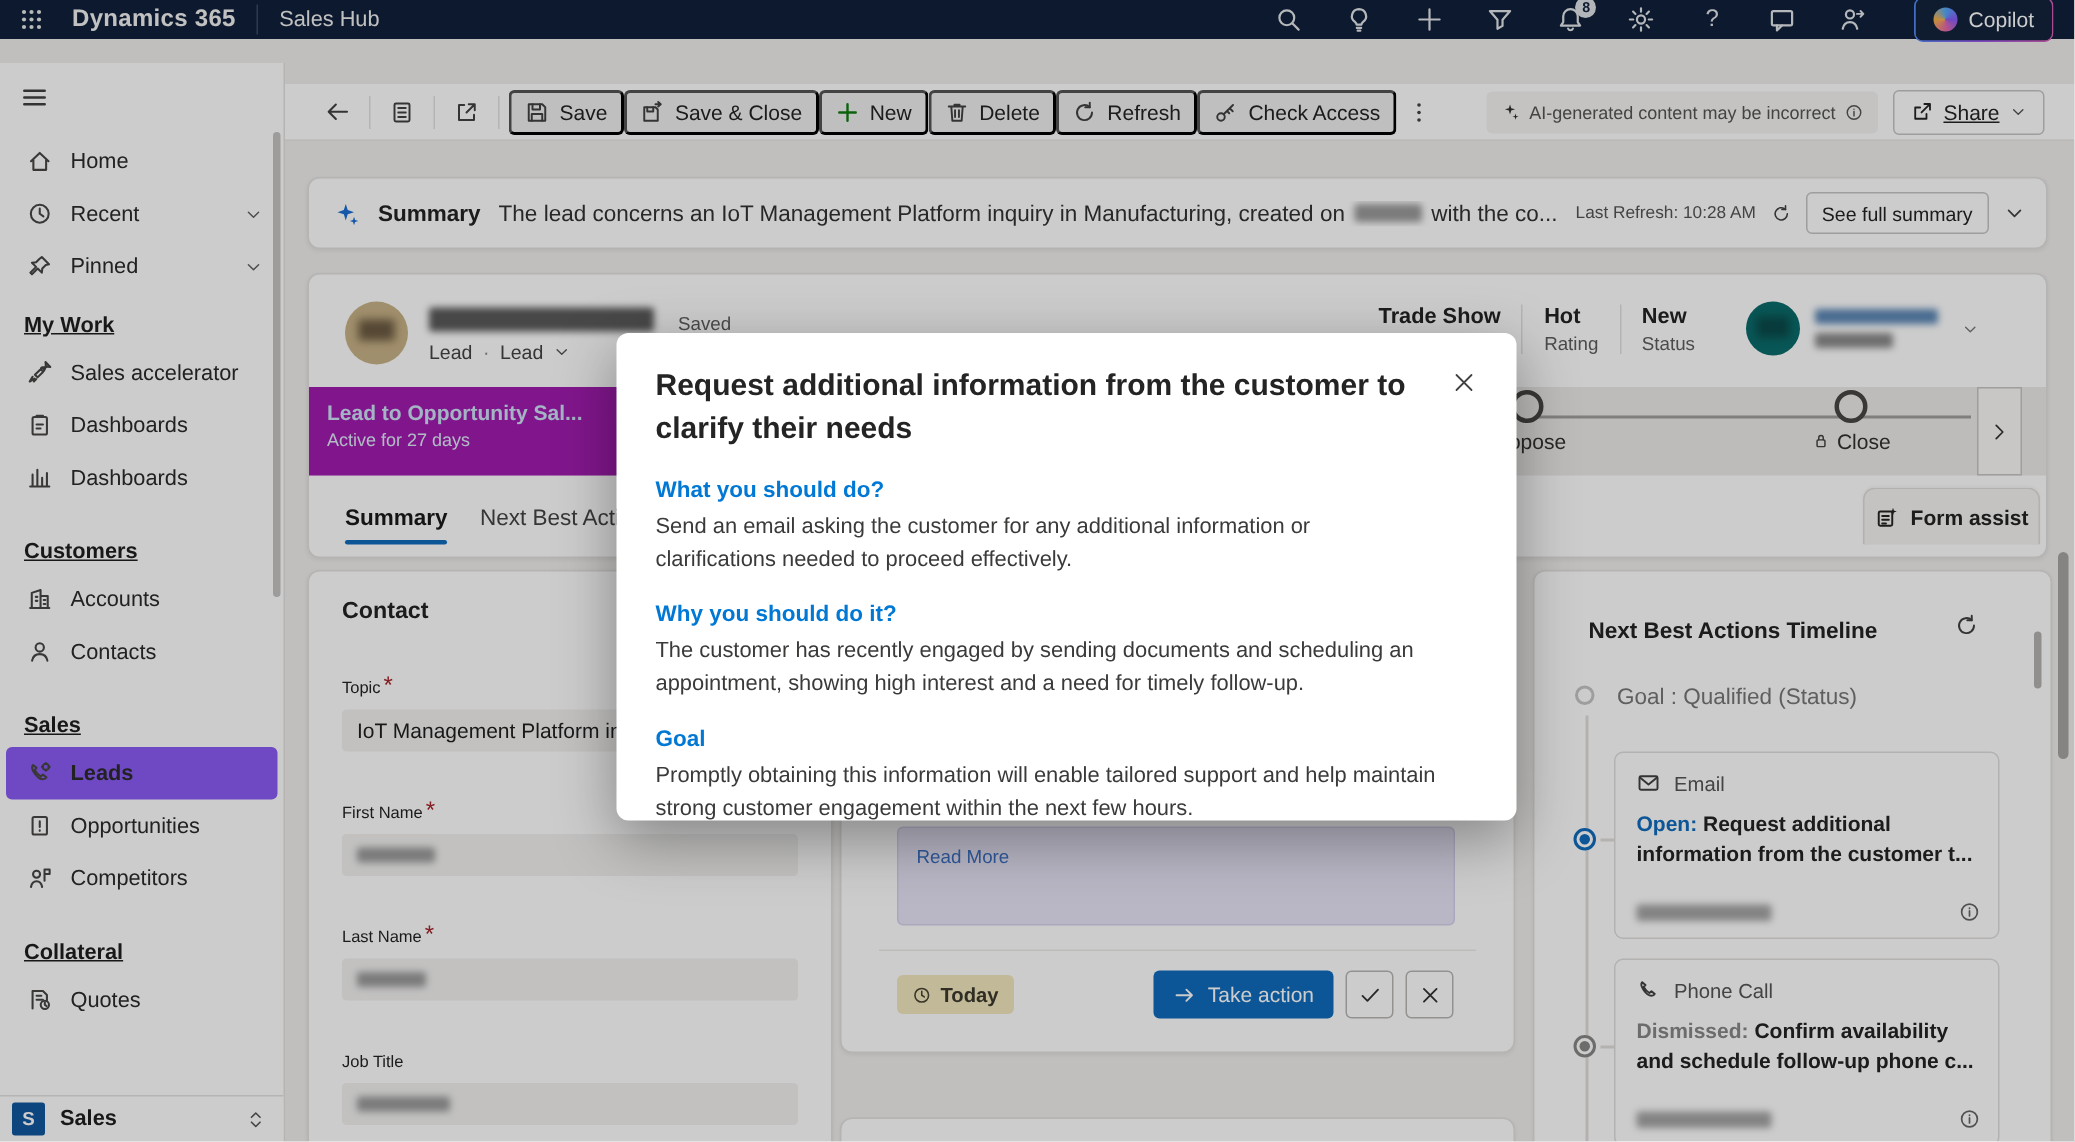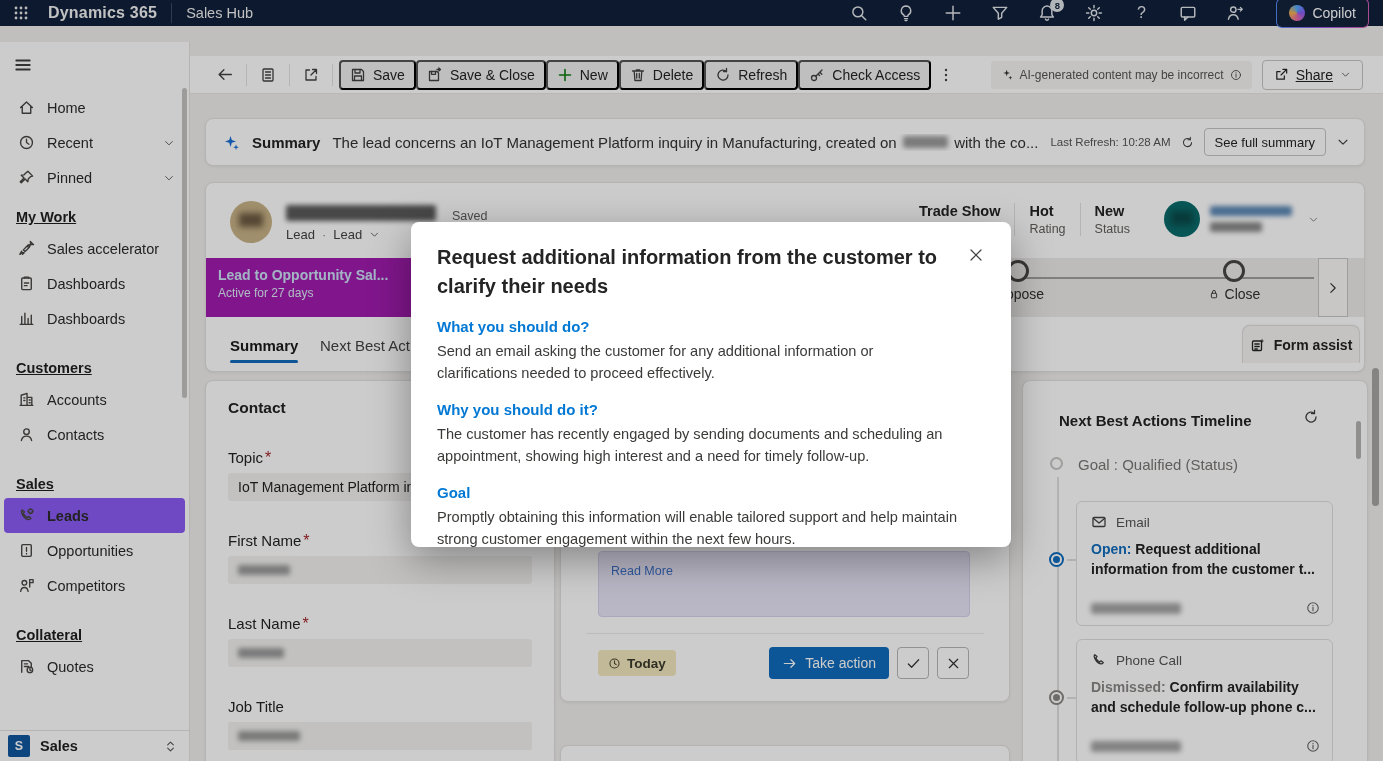--- a/index.html
+++ b/index.html
@@ -94,21 +94,21 @@
   .tab { position:absolute; top:12px; font-size:15px; color:#444; cursor:pointer; }
   #tab-summary { left:24px; font-weight:700; color:#1a1a1a; }
   #tab-summary::after { content:""; position:absolute; left:0; right:0; bottom:-9px; height:3px; border-radius:2px; background:#0f6cbd; }
   #tab-nba { left:114px; }
   #form-assist { position:absolute; right:4px; top:0px; height:38px; width:118px; background:#f5f4f3; border:1px solid #e0ddda; border-bottom:none; border-radius:8px 8px 0 0; display:flex; align-items:center; justify-content:center; gap:8px; font-size:14px; font-weight:700; color:#242424; cursor:pointer; box-shadow:0 -1px 2px rgba(0,0,0,.04); }
 
   
   #contact-card { left:205px; top:380px; width:350px; height:400px; padding:18px 22px; }
   #contact-card .sec { font-size:15.5px; font-weight:700; color:#242424; }
   .fld { margin-top:31px; }
-  .fld .lb { font-size:15px; color:#242424; }
+  .fld .lb { font-size:11px; color:#242424; }
   .fld .req { color:#a4262c; margin-left:2px; }
   .fld .bx { margin-top:6px; height:28px; background:#f3f2f1; border-radius:3px; display:flex; align-items:center; padding:0 10px; font-size:14px; color:#1f1f1f; white-space:nowrap; overflow:hidden; cursor:text; }
 
   
   #mid-card { left:560px; top:360px; width:450px; height:342px; }
   #why-hdr { position:absolute; left:37px; top:172px; font-size:11.5px; font-weight:700; letter-spacing:.4px; color:#5c5aa7; }
   #why-box { position:absolute; left:37px; top:190px; width:372px; height:66px; background:#e8e4f7; border:1px solid #d7d0ee; border-radius:4px; padding:9px 12px; }
   #why-box .t { font-size:12.5px; color:#3d3c56; line-height:17px; }
   #why-box .rm { font-size:12.5px; color:#3b6fc4; margin-top:3px; cursor:pointer; }
   #mid-div { position:absolute; left:25px; right:25px; top:272px; height:1px; background:#edebe9; }

